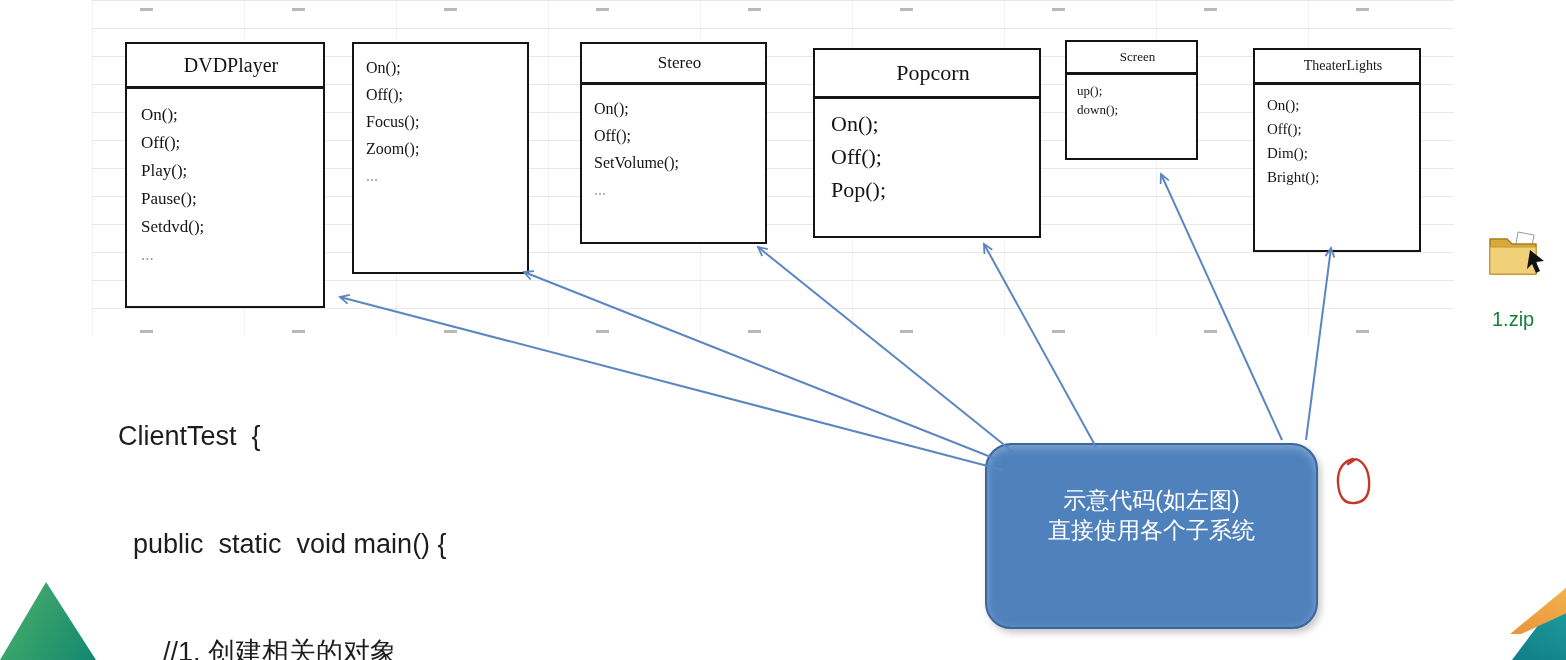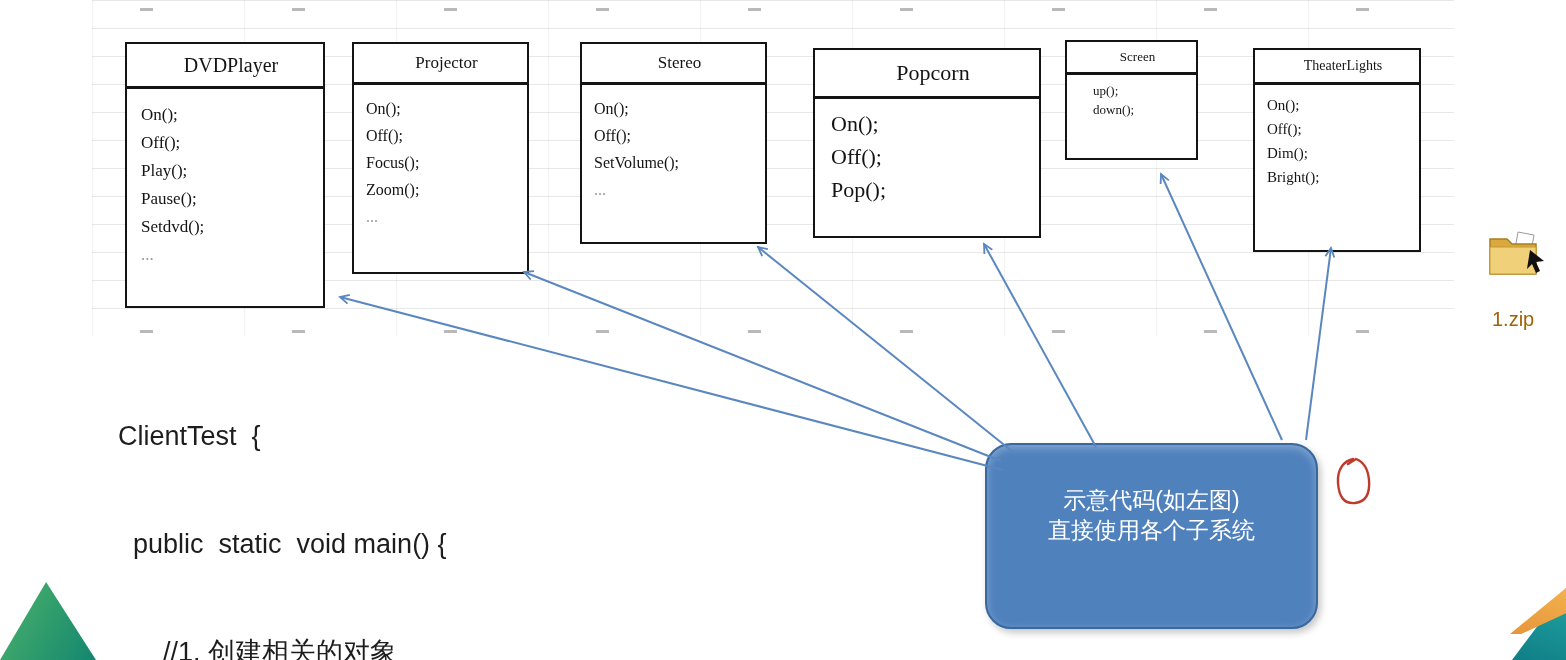--- a/index.html
+++ b/index.html
@@ -51,21 +51,21 @@
   .box3 .class-methods { padding:10px 12px; }
   .box3 .method { font-size:16px; line-height:27px; }
 
   .box4 { left:813px; top:48px; width:228px; height:190px; }
   .box4 .class-title { height:46px; font-size:22px; }
   .box4 .class-methods { padding:8px 16px; }
   .box4 .method { font-size:22px; line-height:33px; }
 
   .box5 { left:1065px; top:40px; width:133px; height:120px; }
   .box5 .class-title { height:30px; font-size:13px; }
-  .box5 .class-methods { padding:6px 26px; }
+  .box5 .class-methods { padding:6px 10px; }
   .box5 .method { font-size:13px; line-height:19px; }
 
   .box6 { left:1253px; top:48px; width:168px; height:204px; }
   .box6 .class-title { height:32px; font-size:14px; }
   .box6 .class-methods { padding:8px 12px; }
   .box6 .method { font-size:15px; line-height:24px; }
 
   
   .code {
     position:absolute; left:118px; top:346px;
@@ -80,21 +80,21 @@
     box-shadow: inset 0 3px 8px rgba(255,255,255,.30), 3px 4px 7px rgba(0,0,0,.22);
   }
   .callout-title { font-size:29px; margin-bottom:9px; }
   .callout-line { font-size:23px; line-height:30px; }
 
   
   .overlay { position:absolute; left:0; top:0; width:1566px; height:660px; pointer-events:none; }
 
   
   .zip-icon { position:absolute; left:1486px; top:228px; width:60px; height:56px; }
-  .zip-label { position:absolute; left:1492px; top:308px; font-size:20px; color:#a16207; }
+  .zip-label { position:absolute; left:1492px; top:308px; font-size:20px; color:#15803d; }
 
   
   .decor-bl {
     position:absolute; left:0; bottom:0; width:96px; height:78px;
     background:linear-gradient(120deg,#4db36a,#13866f);
     clip-path:polygon(0 100%, 100% 100%, 48% 0);
   }
   .decor-br-teal {
     position:absolute; right:0; bottom:0; width:54px; height:72px;
     background:linear-gradient(200deg,#22a5a2,#0f7e86);
@@ -121,21 +121,20 @@
       <div class="method">On();</div>
       <div class="method">Off();</div>
       <div class="method">Play();</div>
       <div class="method">Pause();</div>
       <div class="method">Setdvd();</div>
       <div class="method muted">...</div>
     </div>
   </div>
 
   <div class="class-box box2">
-    <div class="class-title">Projector</div>
     <div class="class-methods">
       <div class="method">On();</div>
       <div class="method">Off();</div>
       <div class="method">Focus();</div>
       <div class="method">Zoom();</div>
       <div class="method muted">...</div>
     </div>
   </div>
 
   <div class="class-box box3">

